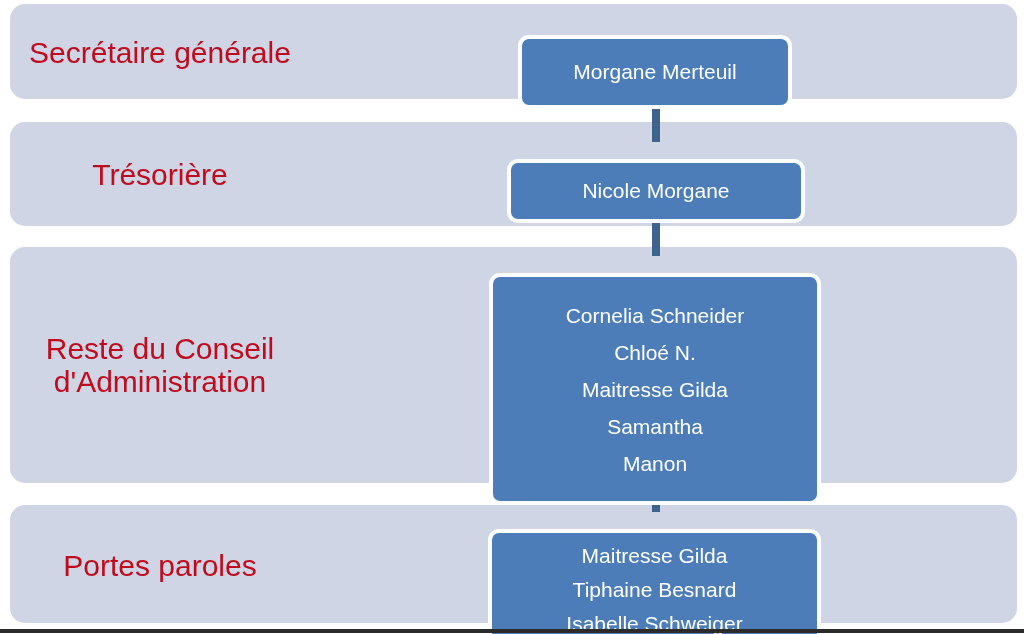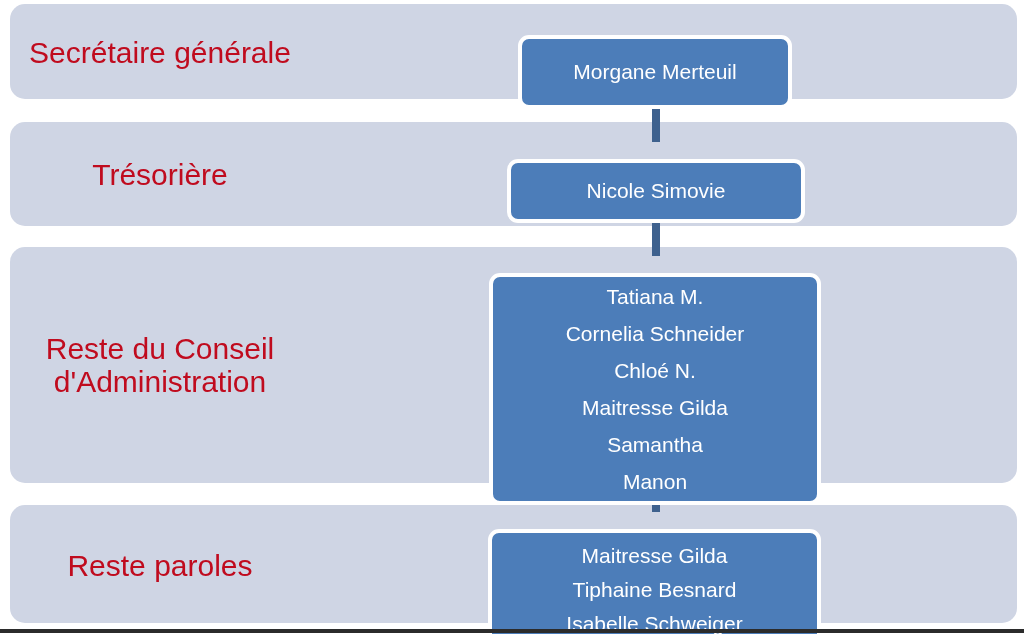--- a/index.html
+++ b/index.html
@@ -105,32 +105,31 @@
 
   <div class="connector conn1"></div>
   <div class="connector conn2"></div>
   <div class="connector conn3"></div>
 
   <div class="role-label label1">Secrétaire générale</div>
   <div class="role-label label2">Trésorière</div>
   <div class="role-label label3">
     <span class="inner">Reste du Conseil d'Administration</span>
   </div>
-  <div class="role-label label4">Reste paroles</div>
+  <div class="role-label label4">Portes paroles</div>
 
   <div class="node node1">
     <div class="member-line">Morgane Merteuil</div>
   </div>
 
   <div class="node node2">
-    <div class="member-line">Nicole Simovie</div>
+    <div class="member-line">Nicole Morgane</div>
   </div>
 
   <div class="node node3">
-    <div class="member-line">Tatiana M.</div>
     <div class="member-line">Cornelia Schneider</div>
     <div class="member-line">Chloé N.</div>
     <div class="member-line">Maitresse Gilda</div>
     <div class="member-line">Samantha</div>
     <div class="member-line">Manon</div>
   </div>
 
   <div class="node node4">
     <div class="member-line">Maitresse Gilda</div>
     <div class="member-line">Tiphaine Besnard</div>

